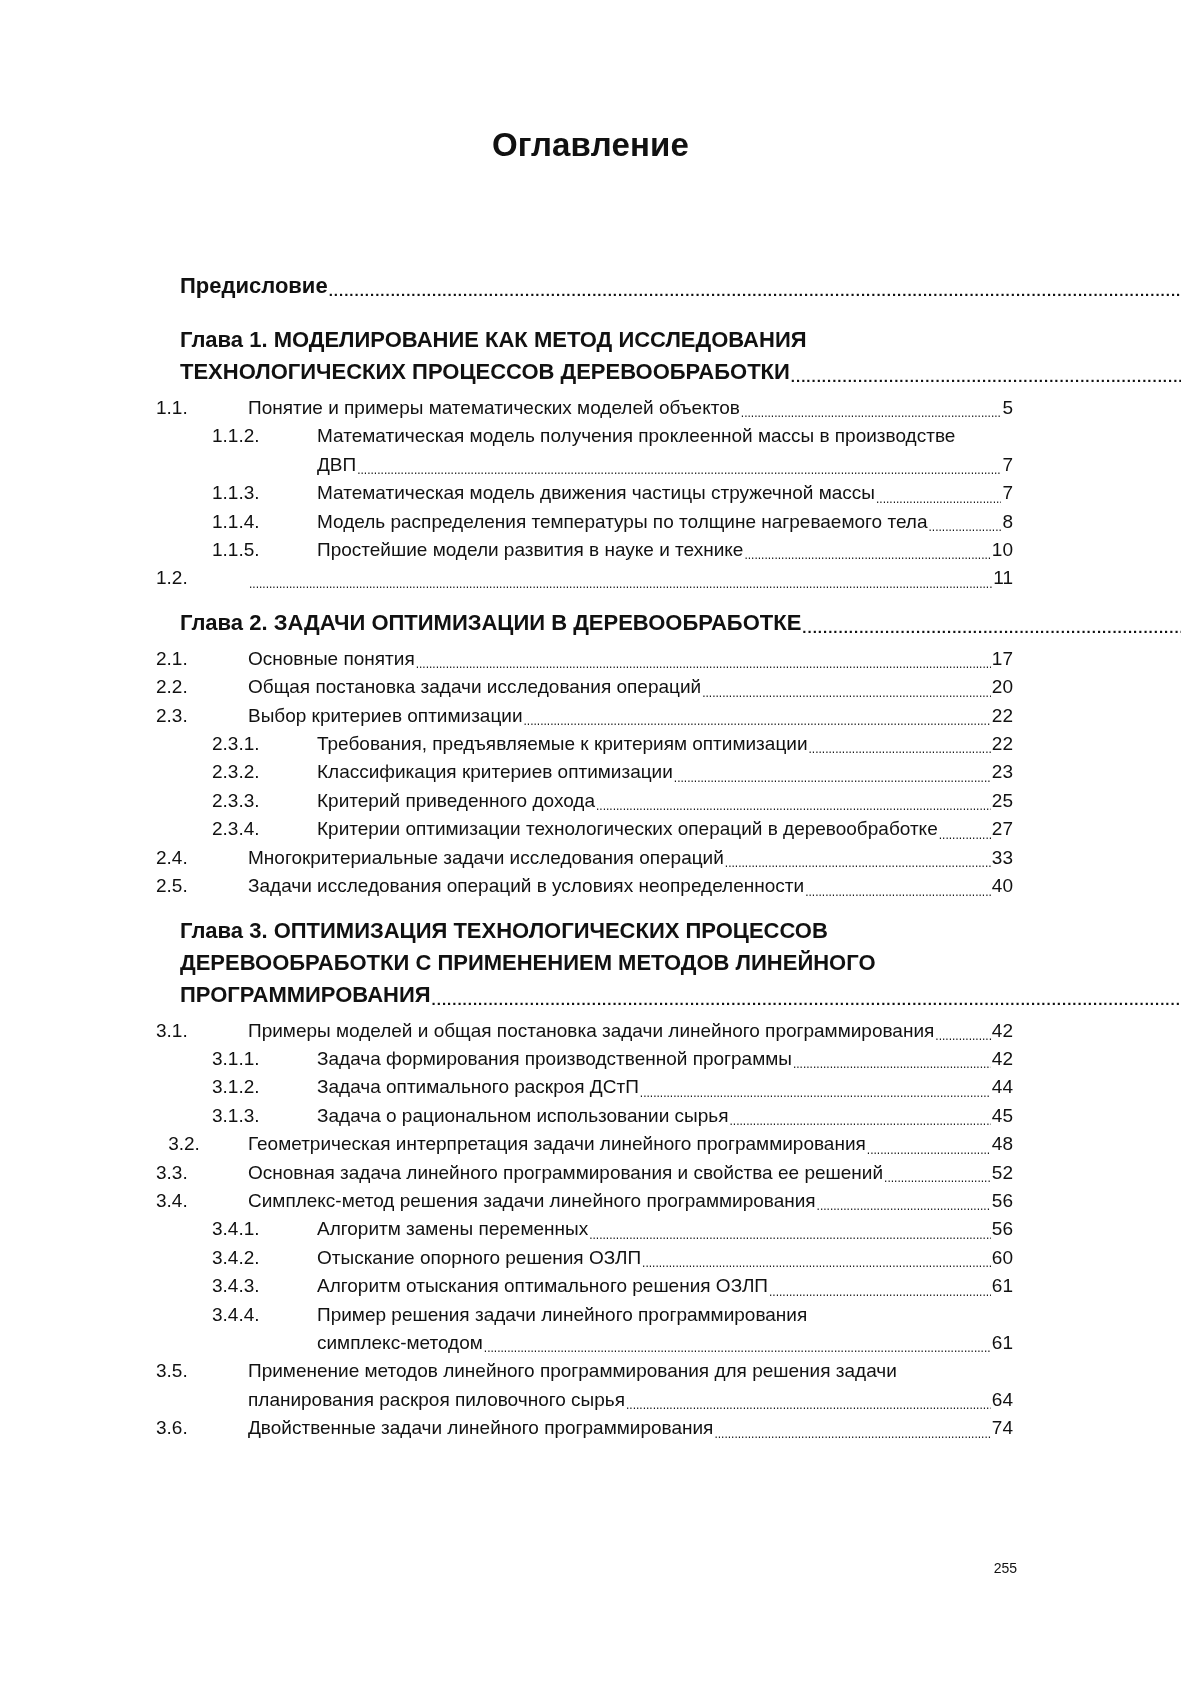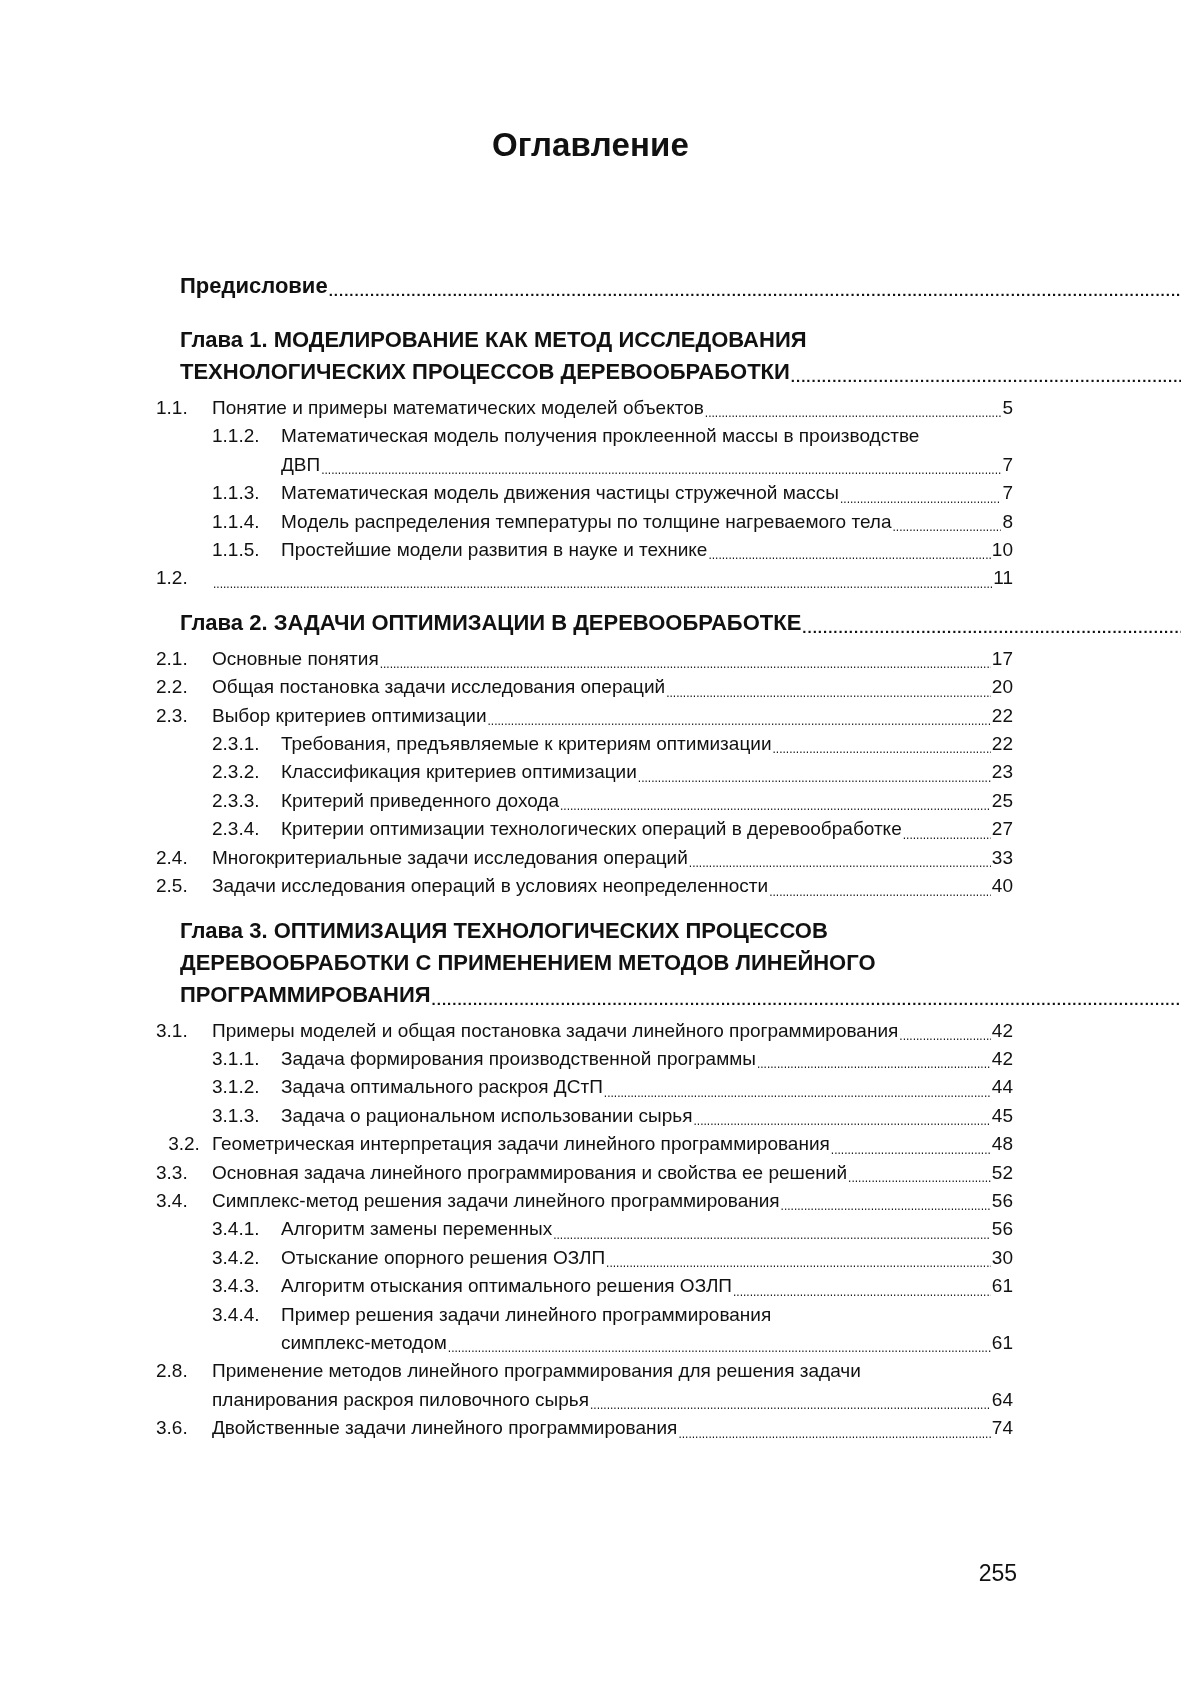--- a/index.html
+++ b/index.html
@@ -6,42 +6,42 @@
     body {
       width: 1181px; height: 1693px; position: relative; overflow: hidden;
       font-family: "Liberation Sans", "DejaVu Sans", sans-serif; color: #111;
     }
     .page-title {
       position: absolute; left: 0; right: 0; top: 126px;
       text-align: center; font-weight: bold; font-size: 33px; letter-spacing: 0.2px;
     }
     .toc { position: absolute; left: 156px; width: 857px; top: 270px; }
     .row { display: flex; align-items: flex-end; white-space: nowrap; }
-    .entry { font-size: 19px; line-height: 28.4px; }
+    .entry { font-size: 19px; line-height: 28.4px; gap: 36px; }
     .entry .num { flex: 0 0 auto; }
     .entry.l1 .num { width: 56px; }
     .entry.l2 { padding-left: 56px; }
     .entry.l2 .num { width: 69px; }
     .entry .body { flex: 1 1 auto; display: flex; flex-direction: column; min-width: 0; }
     .line-last { display: flex; align-items: flex-end; }
     .txt { flex: 0 0 auto; }
     .dots {
       flex: 1 1 auto; overflow: hidden; white-space: nowrap; margin: 0 1px;
       letter-spacing: 0px; font-size: 12px; line-height: 18px; color: #111;
     }
     .dots::before {
       content: "..............................................................................................................................................................................................................................................................................................................";
     }
     .pg { flex: 0 0 auto; text-align: right; }
     .chapter { font-weight: bold; font-size: 22px; line-height: 32px; margin-top: 14px; margin-bottom: 6px; margin-left: 24px; }
     .chapter .dots { font-size: 15px; line-height: 22px; font-weight: bold; letter-spacing: 1px; }
     .chapter.first { margin-top: 0; }
     .chapter.preface { margin-bottom: 22px; }
     .page-number {
-      position: absolute; right: 164px; top: 1560px; font-size: 23px;
+      position: absolute; right: 164px; top: 1560px; font-size: 14px;
     }
   </style>
 </head>
 <body>
 
 <div class="page-title">Оглавление</div>
 
 <div class="toc" id="toc">
   <div class="row chapter first preface">
     <div class="body" style="flex:1 1 auto;display:flex;">
@@ -308,21 +308,21 @@
           <span class="pg">56</span>
         </div>
       </div>
     </div>
     <div class="row entry l2">
       <span class="num" style="align-self: flex-start;">3.4.2.</span>
       <div class="body">
         <div class="line-last">
           <span class="txt">Отыскание опорного решения ОЗЛП</span>
           <span class="dots"></span>
-          <span class="pg">30</span>
+          <span class="pg">60</span>
         </div>
       </div>
     </div>
     <div class="row entry l2">
       <span class="num" style="align-self: flex-start;">3.4.3.</span>
       <div class="body">
         <div class="line-last">
           <span class="txt">Алгоритм отыскания оптимального решения ОЗЛП</span>
           <span class="dots"></span>
           <span class="pg">61</span>
@@ -334,21 +334,21 @@
       <div class="body">
         <div class="txt">Пример решения задачи линейного программирования</div>
         <div class="line-last">
           <span class="txt">симплекс-методом</span>
           <span class="dots"></span>
           <span class="pg">61</span>
         </div>
       </div>
     </div>
     <div class="row entry l1">
-      <span class="num" style="align-self: flex-start;">2.8.</span>
+      <span class="num" style="align-self: flex-start;">3.5.</span>
       <div class="body">
         <div class="txt">Применение методов линейного программирования для решения задачи</div>
         <div class="line-last">
           <span class="txt">планирования раскроя пиловочного сырья</span>
           <span class="dots"></span>
           <span class="pg">64</span>
         </div>
       </div>
     </div>
     <div class="row entry l1">

